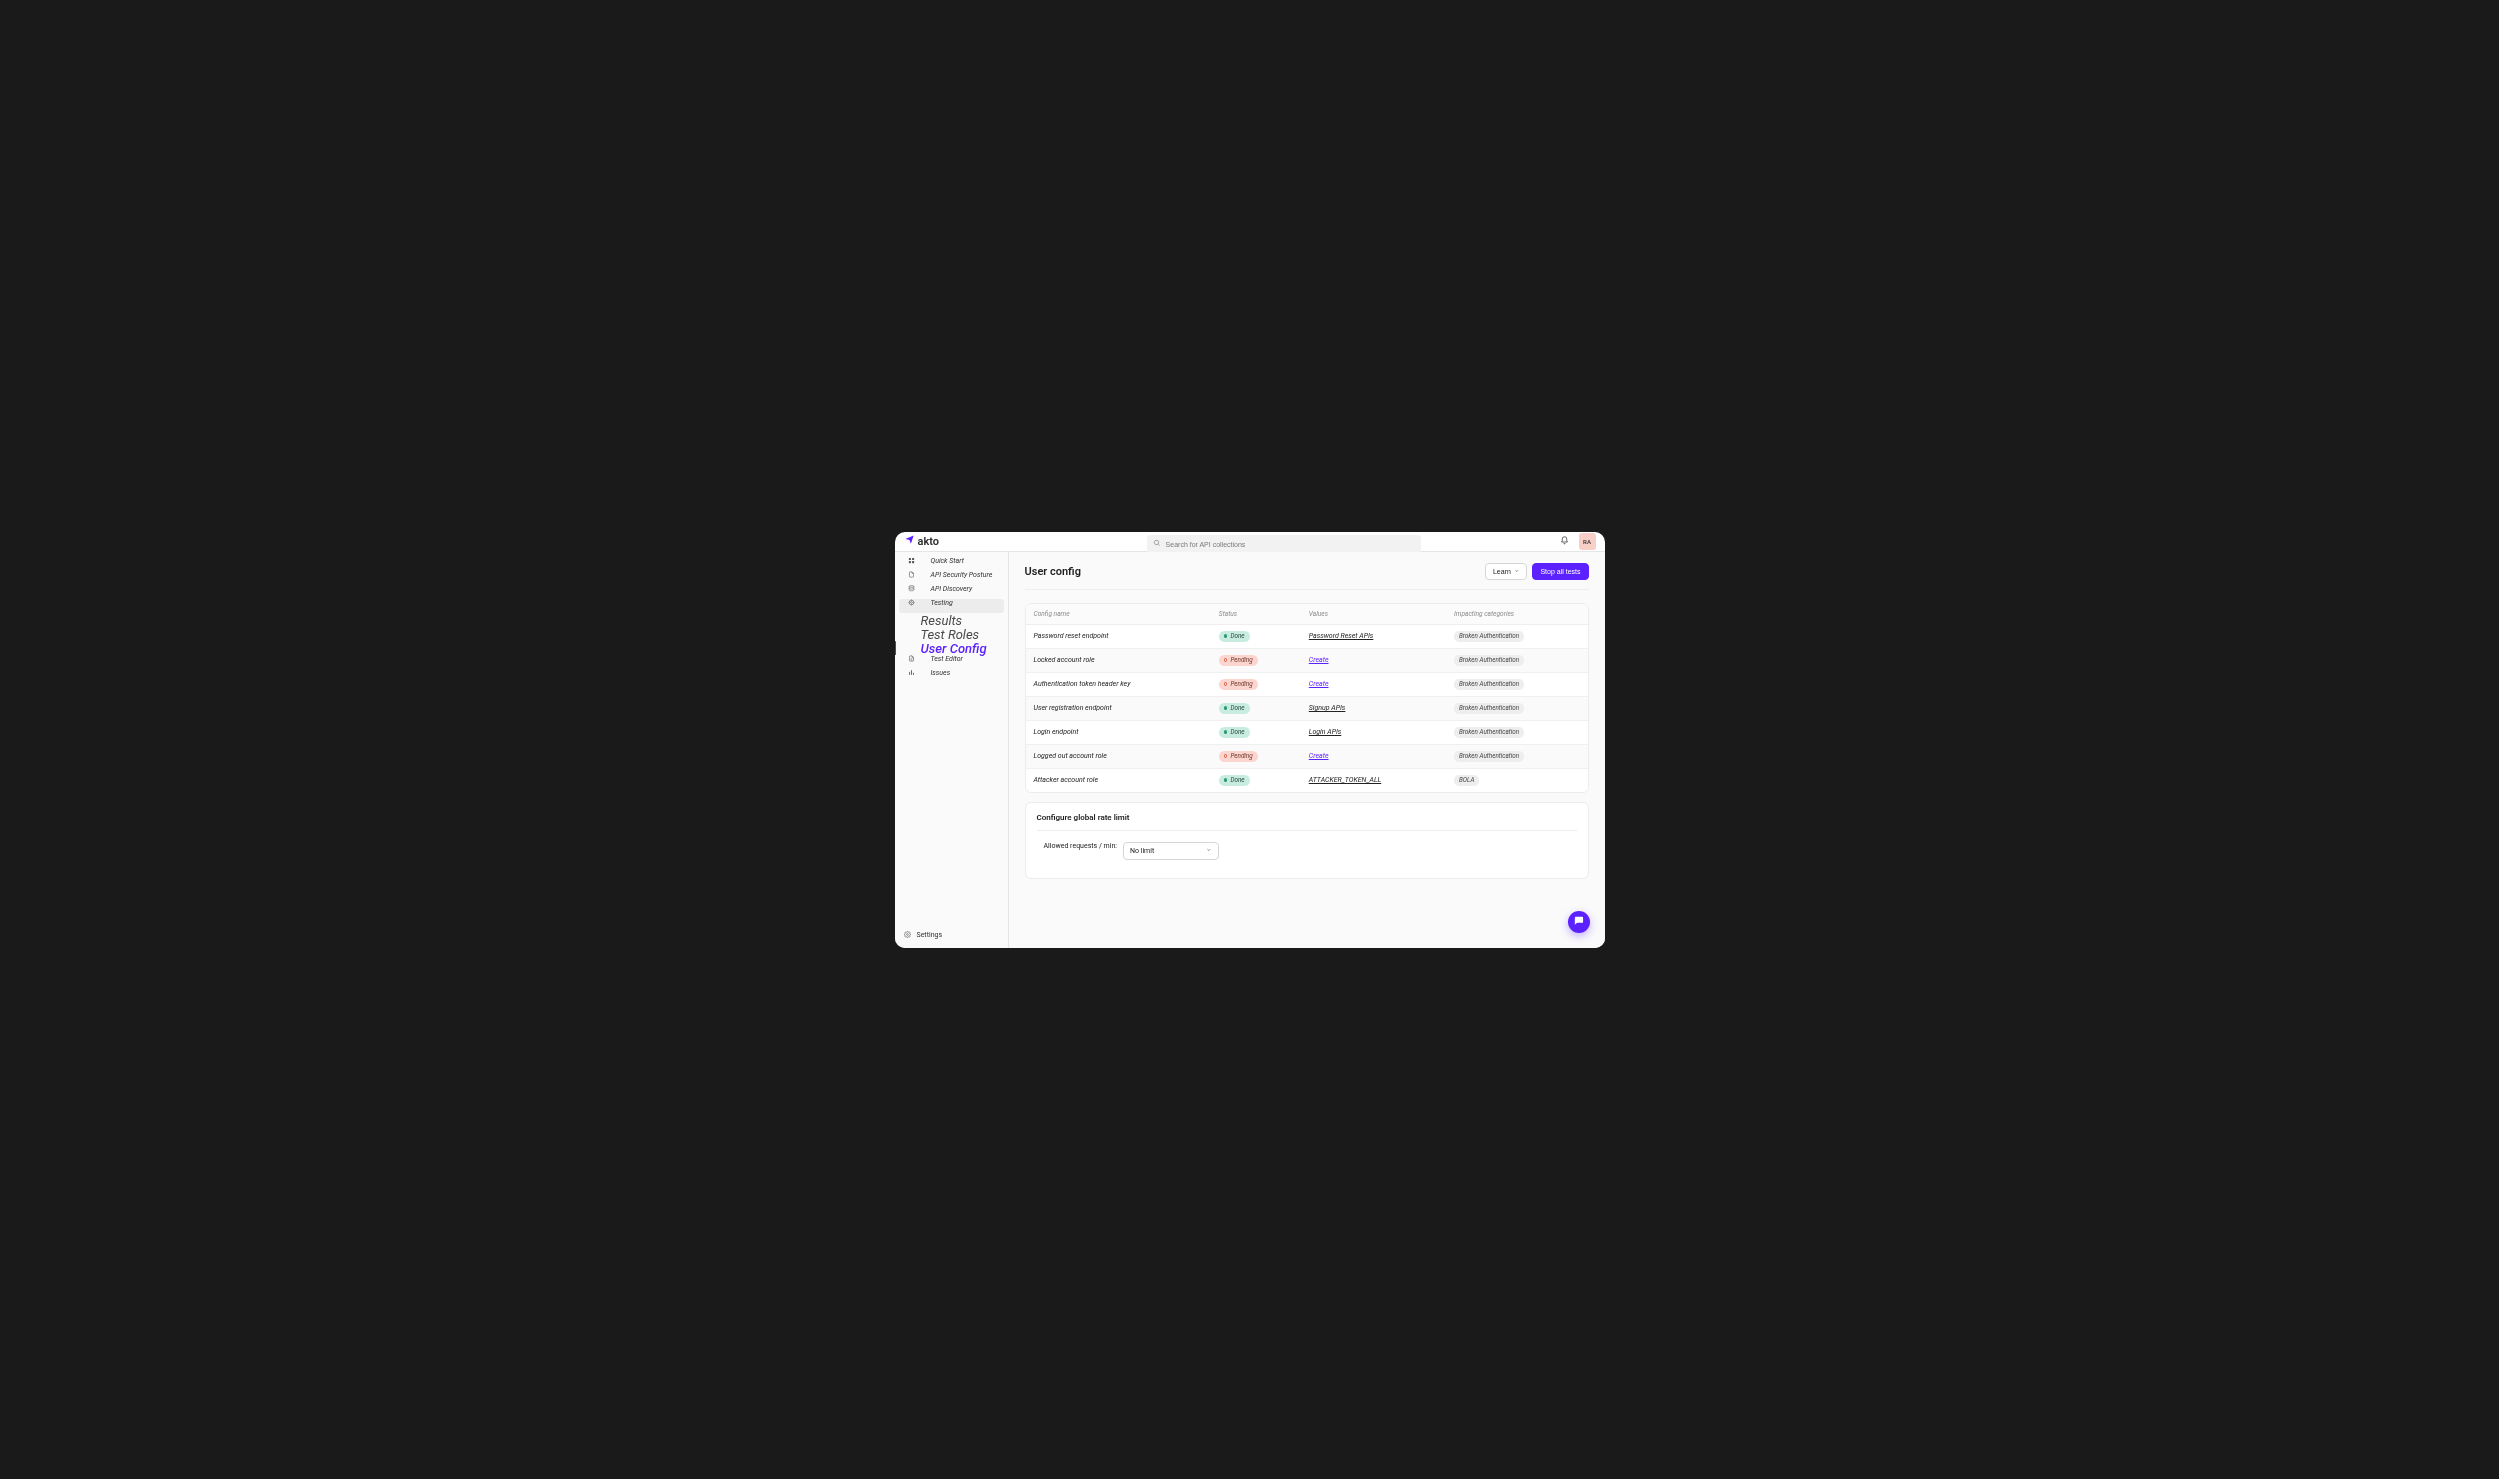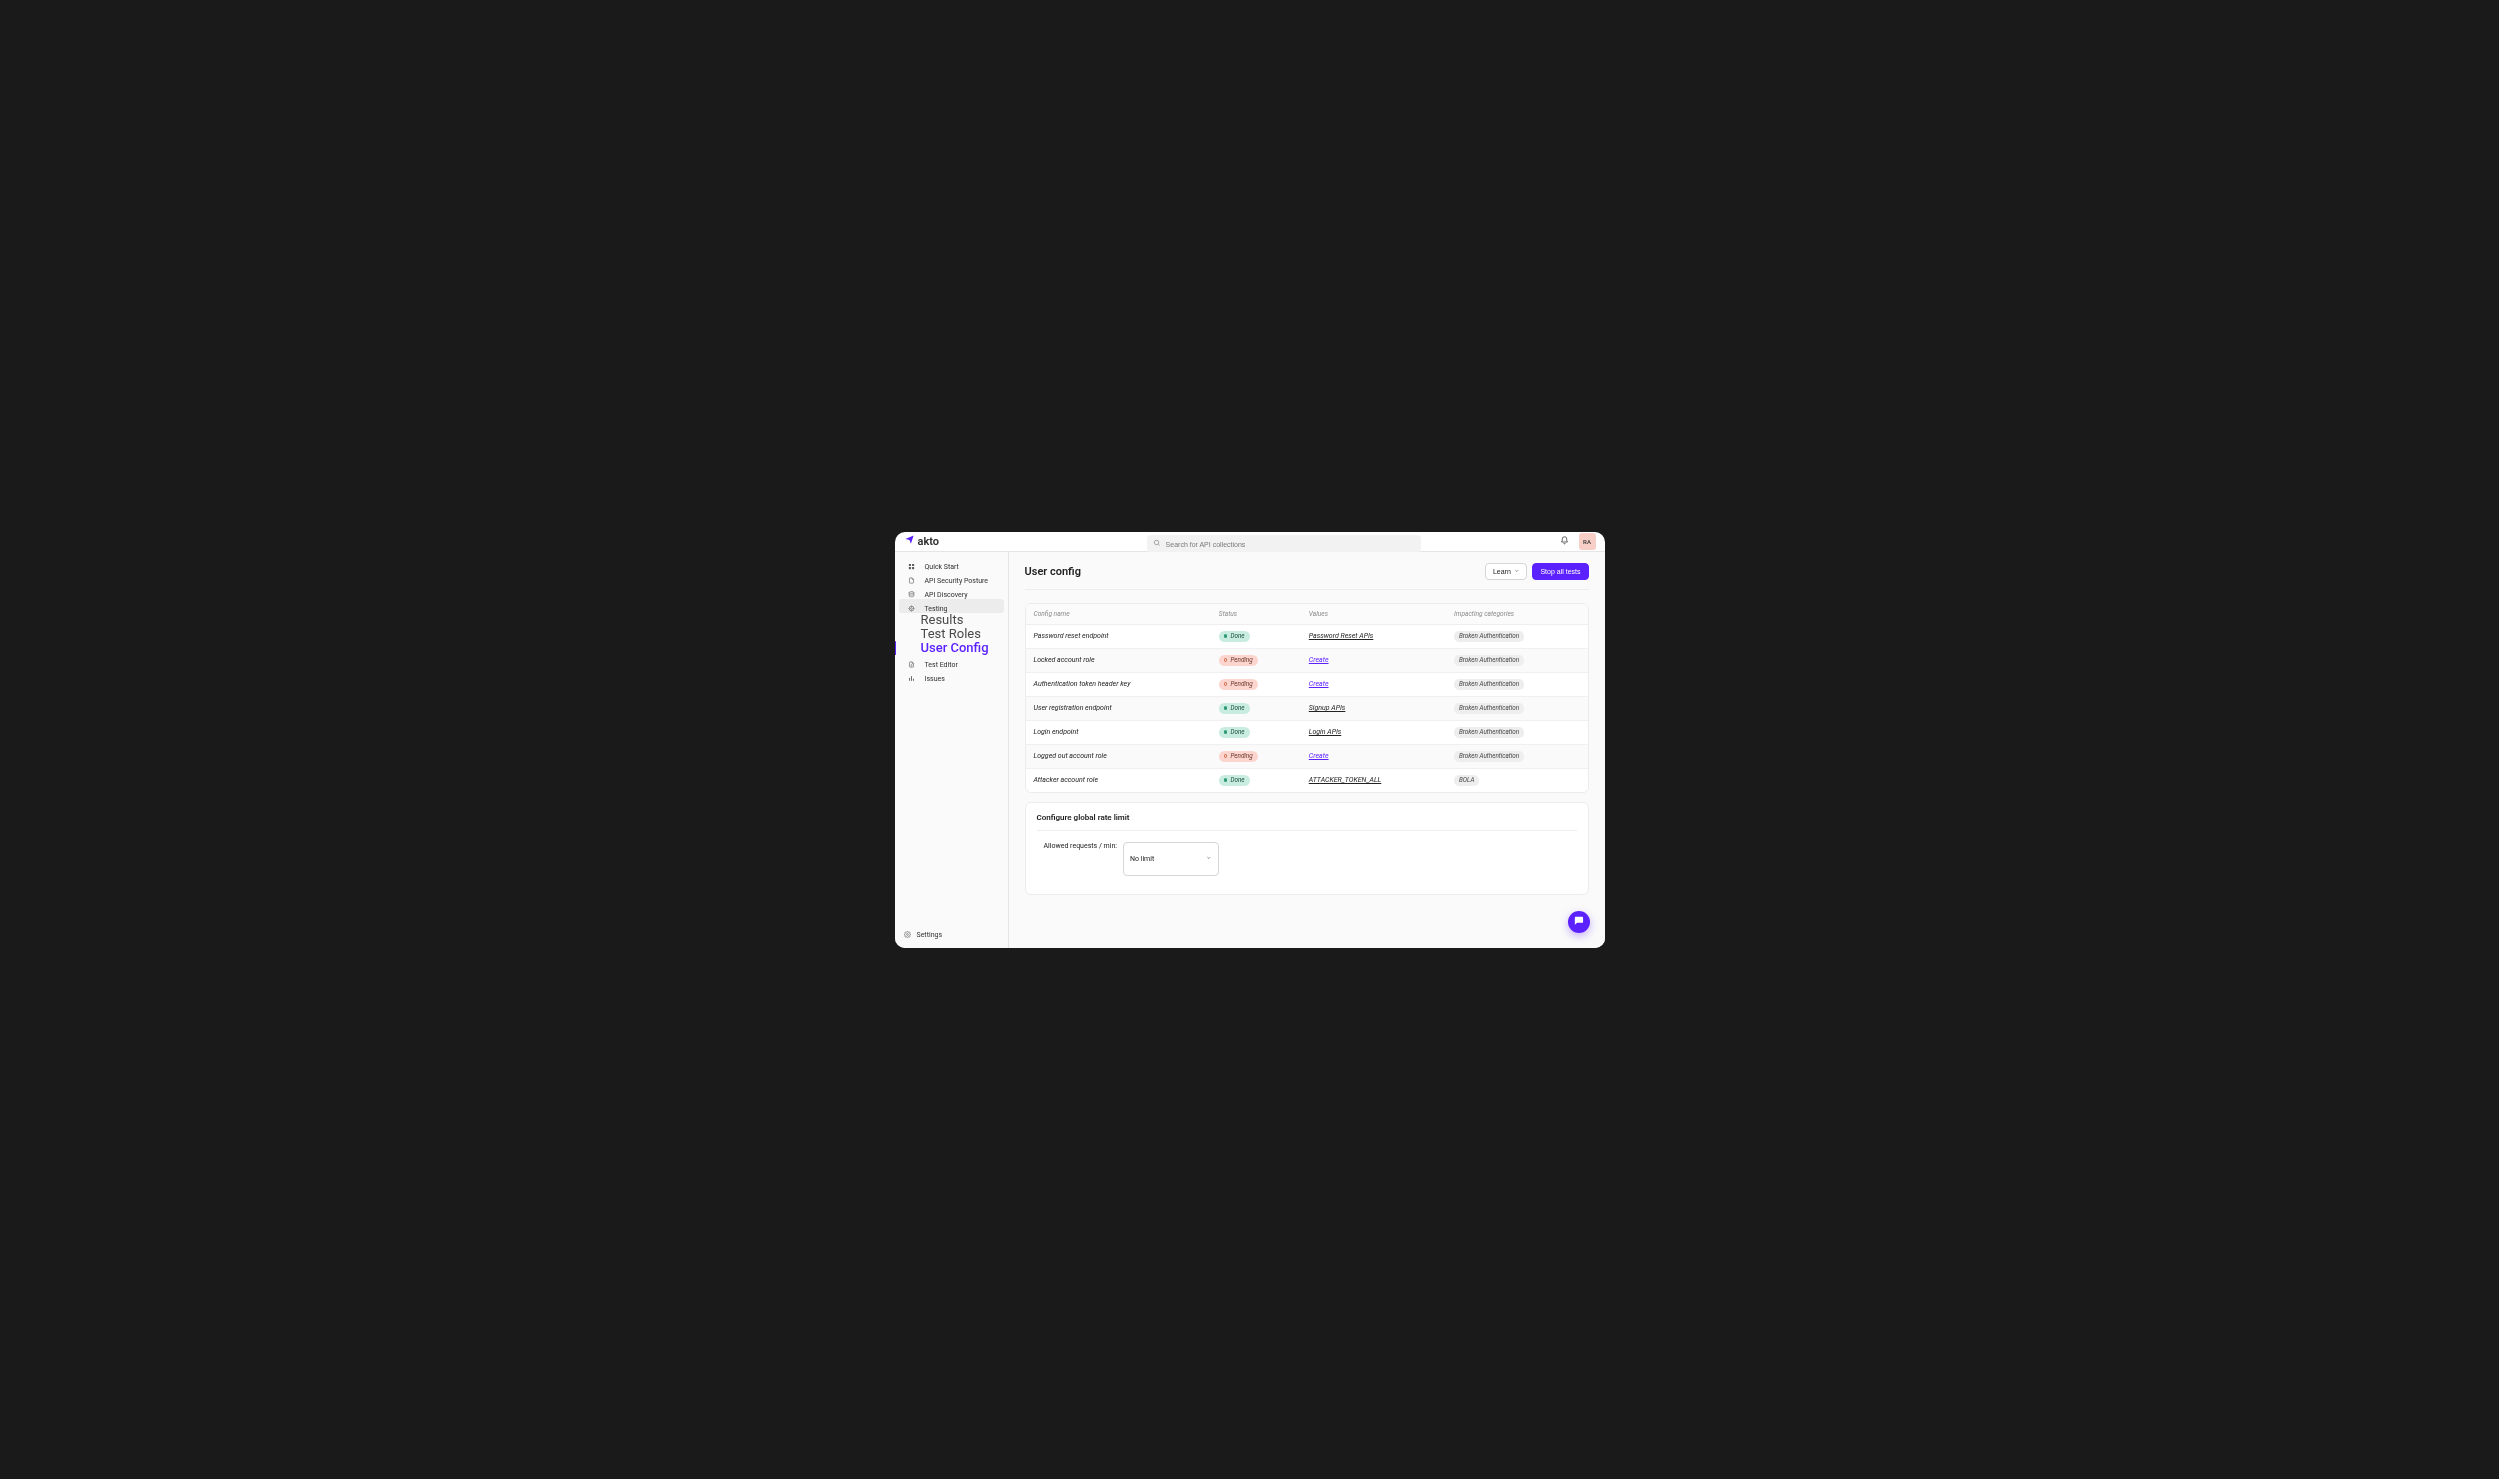--- a/index.html
+++ b/index.html
@@ -101,29 +101,30 @@
     width: 114px;
     border-right: 0.5px solid #e5e5e5;
     background: #fafafa;
     display: flex;
     flex-direction: column;
     padding: 5px 0;
   }
   .nav { flex: 1; }
   .nav-item, .nav-sub {
     display: flex;
-    align-items: flex-end;
-    gap: 9px;
+    align-items: flex-start;
+    gap: 15px;
     height: 14px;
     padding: 0 9px;
     font-size: 7px;
     color: #2f2f2f;
     cursor: pointer;
     border-radius: 3px;
     margin: 0 4px;
+    font-style: italic;
   }
   .nav-item .icon, .nav-bottom .icon {
     width: 8px; height: 8px; color: #555; flex-shrink: 0;
     display: flex; align-items: center; justify-content: center;
   }
   .nav-item.selected {
     background: #ececec;
   }
   .nav-sub {
     padding-left: 22px;
@@ -280,21 +281,21 @@
   }
   .rate-label {
     font-size: 7px;
     color: #222;
   }
   .select {
     height: 17px;
     min-width: 96px;
     border: 0.5px solid #d6d6d6;
     border-radius: 4px;
-    padding: 16px 6px;
+    padding: 8px 6px;
     display: flex;
     align-items: center;
     justify-content: space-between;
     font-size: 7px;
     color: #222;
     background: #fff;
     cursor: pointer;
     gap: 36px;
   }
 

